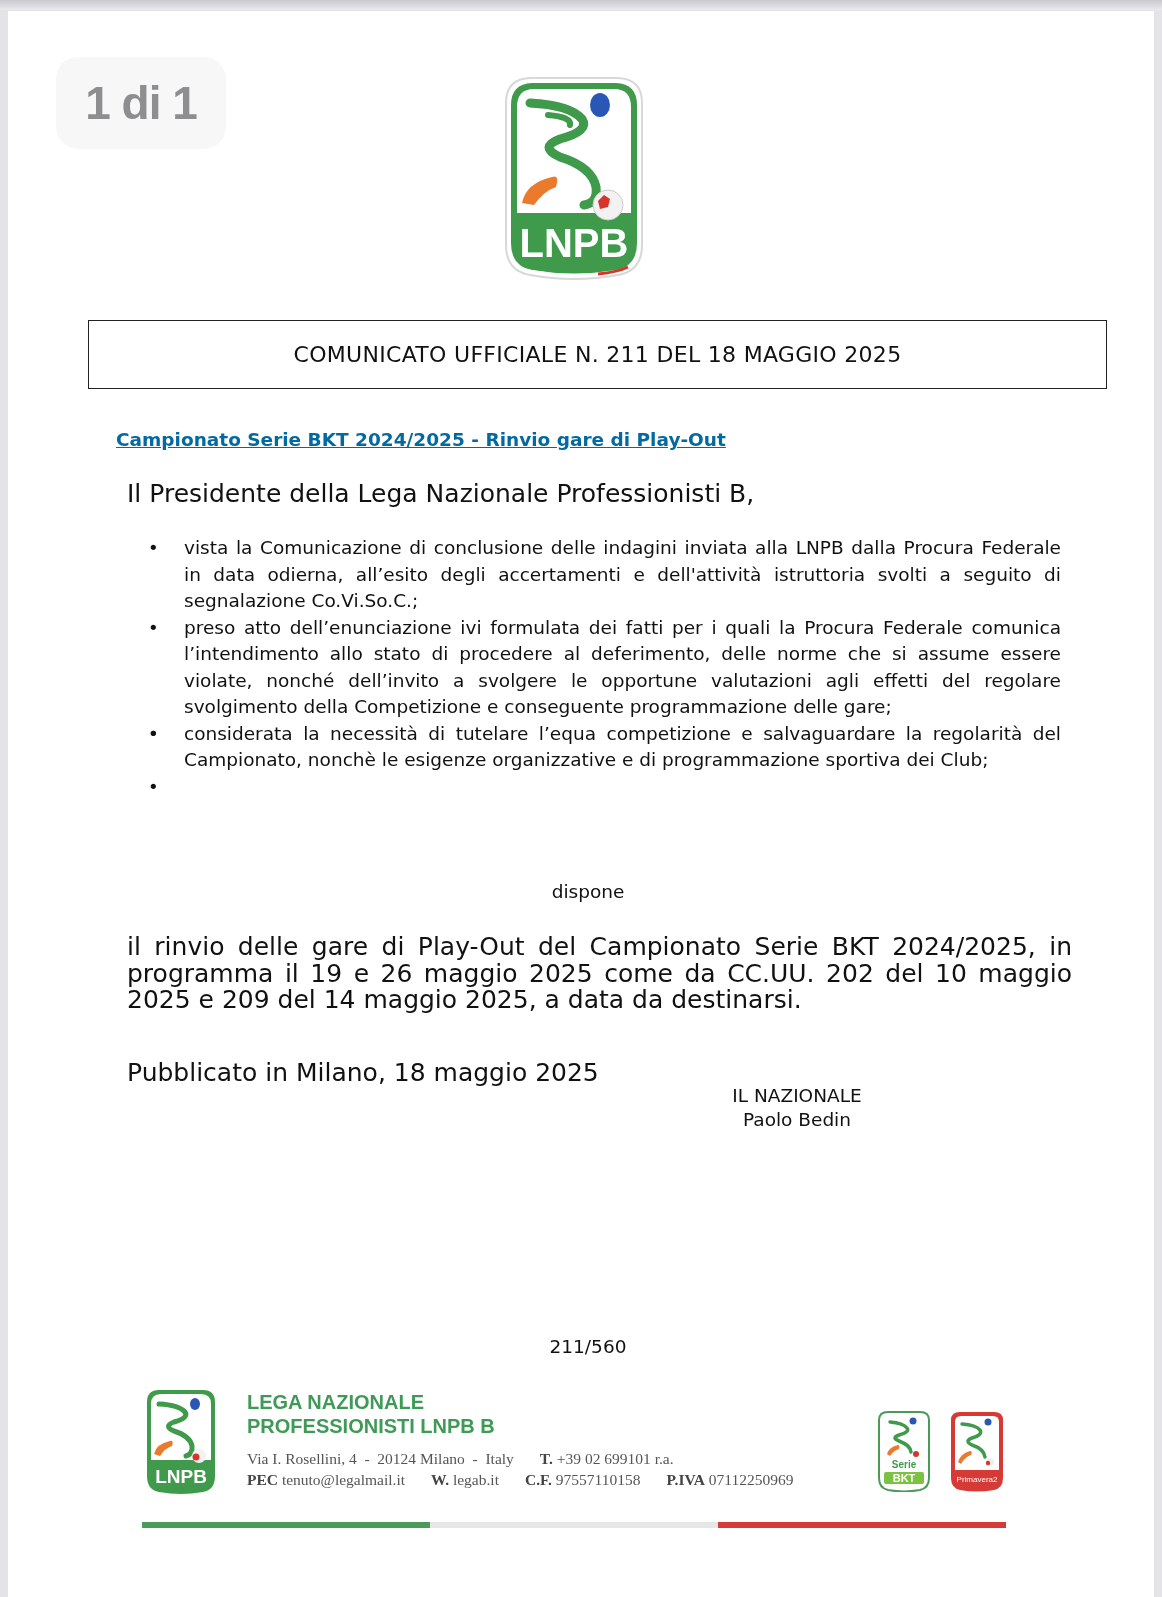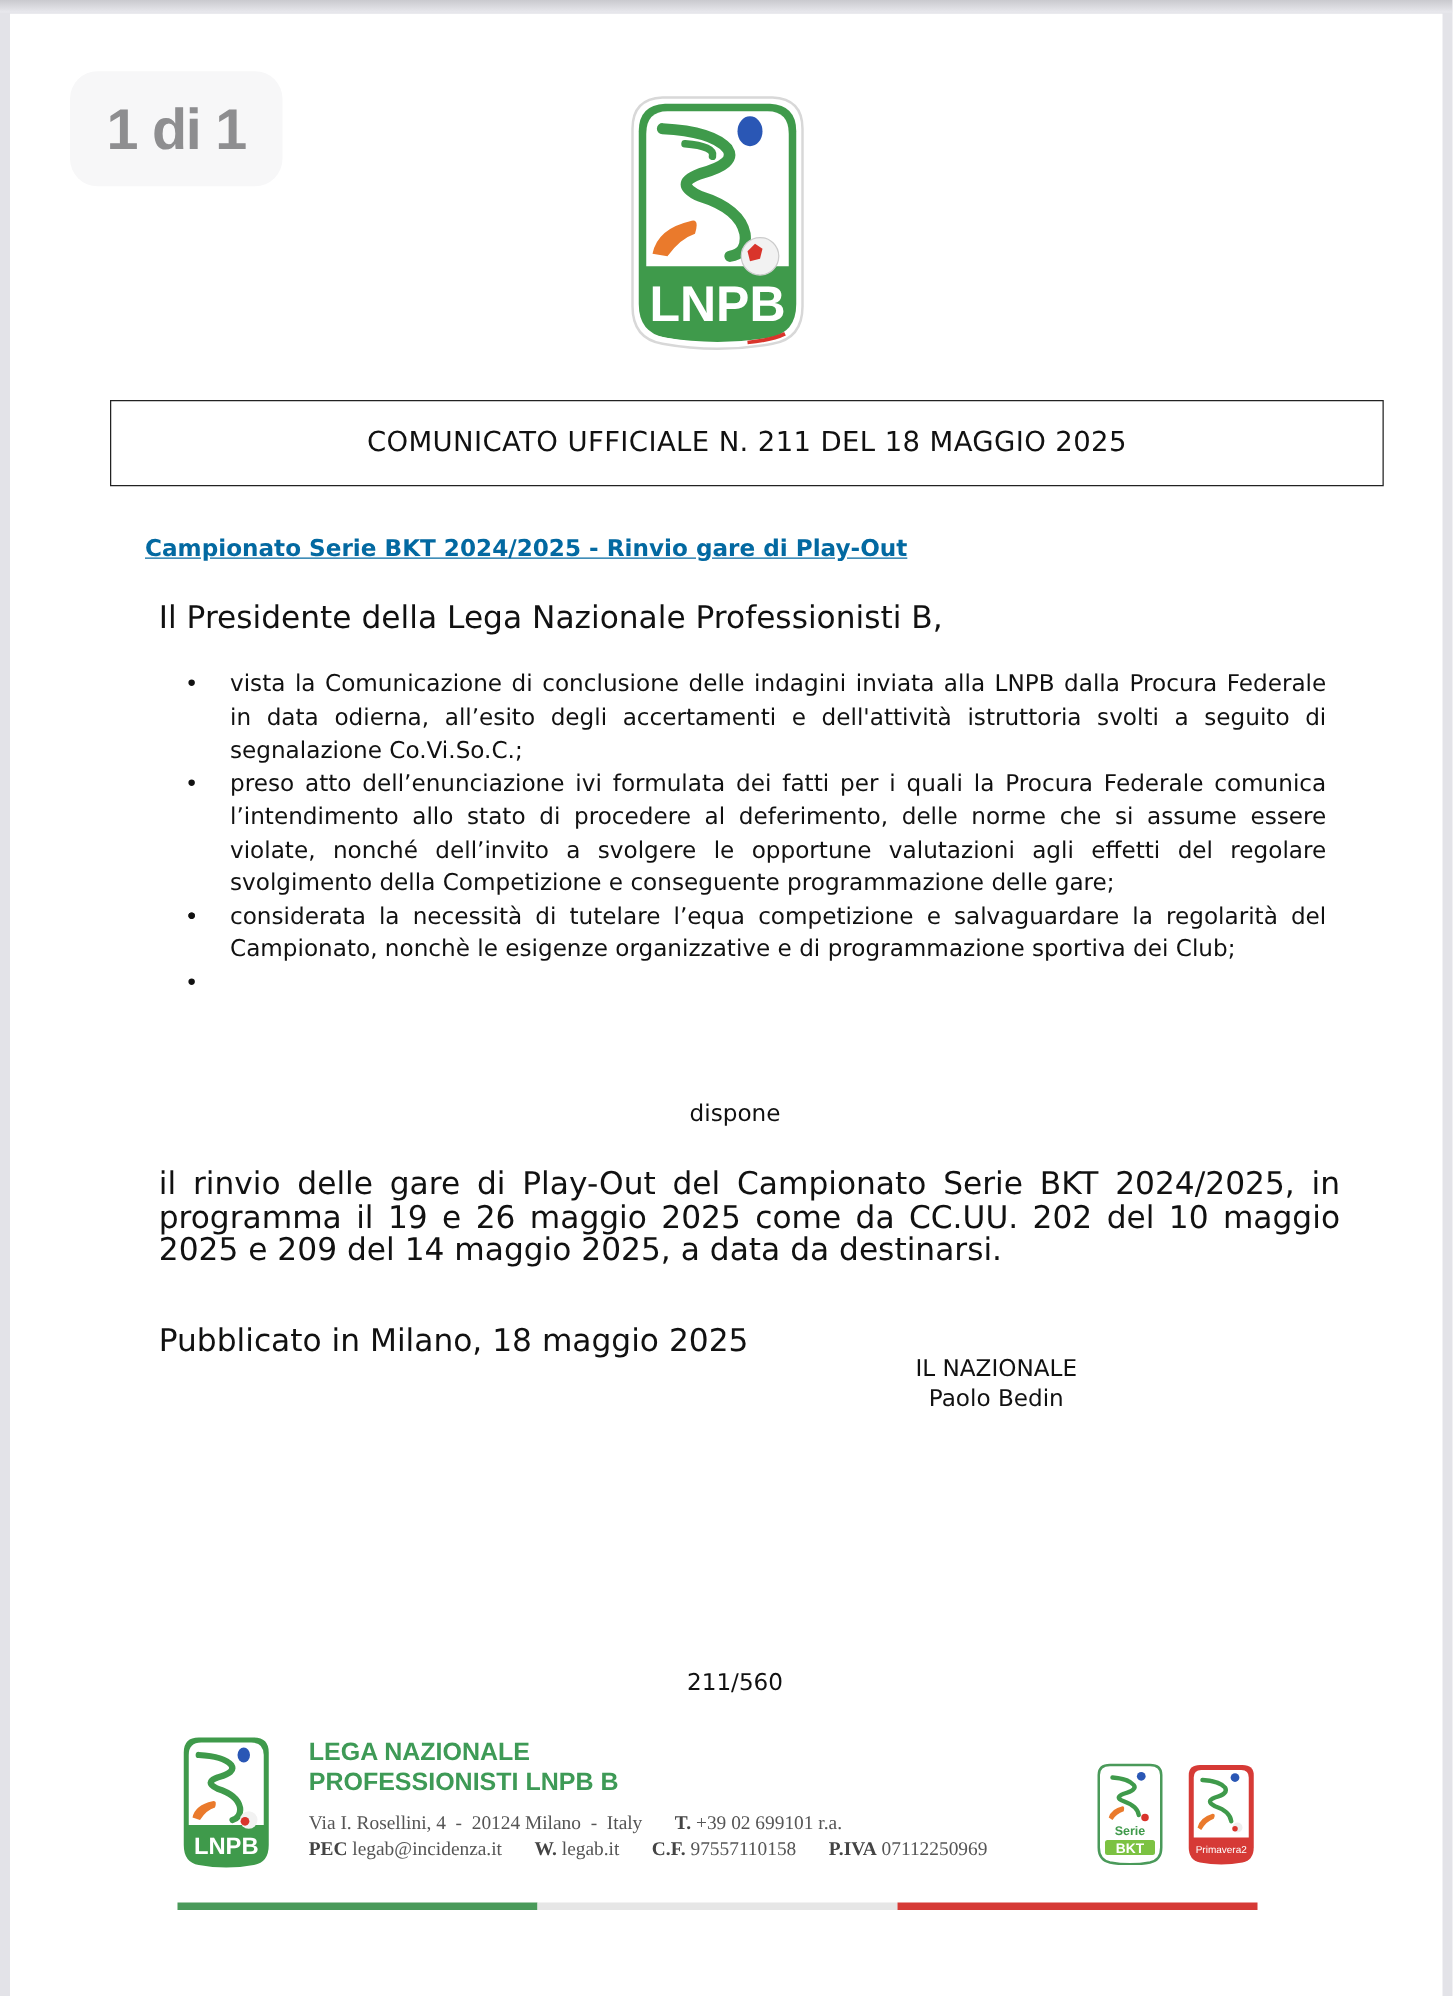--- a/index.html
+++ b/index.html
@@ -145,21 +145,21 @@
 <div class="org-name">
   <div>LEGA NAZIONALE</div>
   <div>PROFESSIONISTI LNPB B</div>
 </div>
 
 <div class="addr addr1">
   <span style="white-space:pre">Via I. Rosellini, 4  -  20124 Milano  -  Italy</span><span class="sp"></span><b>T.</b> <span>+39 02 699101 r.a.</span>
 </div>
 
 <div class="addr addr2">
-  <b>PEC</b> <span>legab@incidenza.it</span><span class="sp"></span><b>W.</b> <span>legab.it</span><span class="sp"></span><b>C.F.</b> <span>97557110158</span><span class="sp"></span><b>P.IVA</b> <span>07112250969</span>
+  <b>PEC</b> <span>tenuto@legalmail.it</span><span class="sp"></span><b>W.</b> <span>legab.it</span><span class="sp"></span><b>C.F.</b> <span>97557110158</span><span class="sp"></span><b>P.IVA</b> <span>07112250969</span>
 </div>
 
 <svg class="logo-bkt" viewBox="0 0 56 82">
   <path d="M3 10 Q3 2 12 2 L44 2 Q53 2 53 10 L53 68 Q53 78 44 80 Q28 83 12 80 Q3 78 3 68 Z" fill="#fff" stroke="#4a9a5a" stroke-width="2"></path>
   <path d="M14 12 Q27 13 31 18 Q34 22 23 25 Q15 28 23 31 Q34 35 35 42" stroke="#3f9a4b" stroke-width="3.5" fill="none" stroke-linecap="round"></path>
   <circle cx="37" cy="11" r="3.5" fill="#2a57b5"></circle>
   <path d="M11 44 Q13 37 22 35 Q24 35 23 39 Q17 41 14 46 Z" fill="#ea7a2c"></path>
   <circle cx="40" cy="44" r="3" fill="#d9342b"></circle>
   <text x="28" y="58" text-anchor="middle" font-family="Liberation Sans, sans-serif" font-weight="bold" font-size="10" fill="#3f9a4b">Serie</text>
   <rect x="8" y="62" width="40" height="12" rx="2" fill="#7cc242"></rect>

